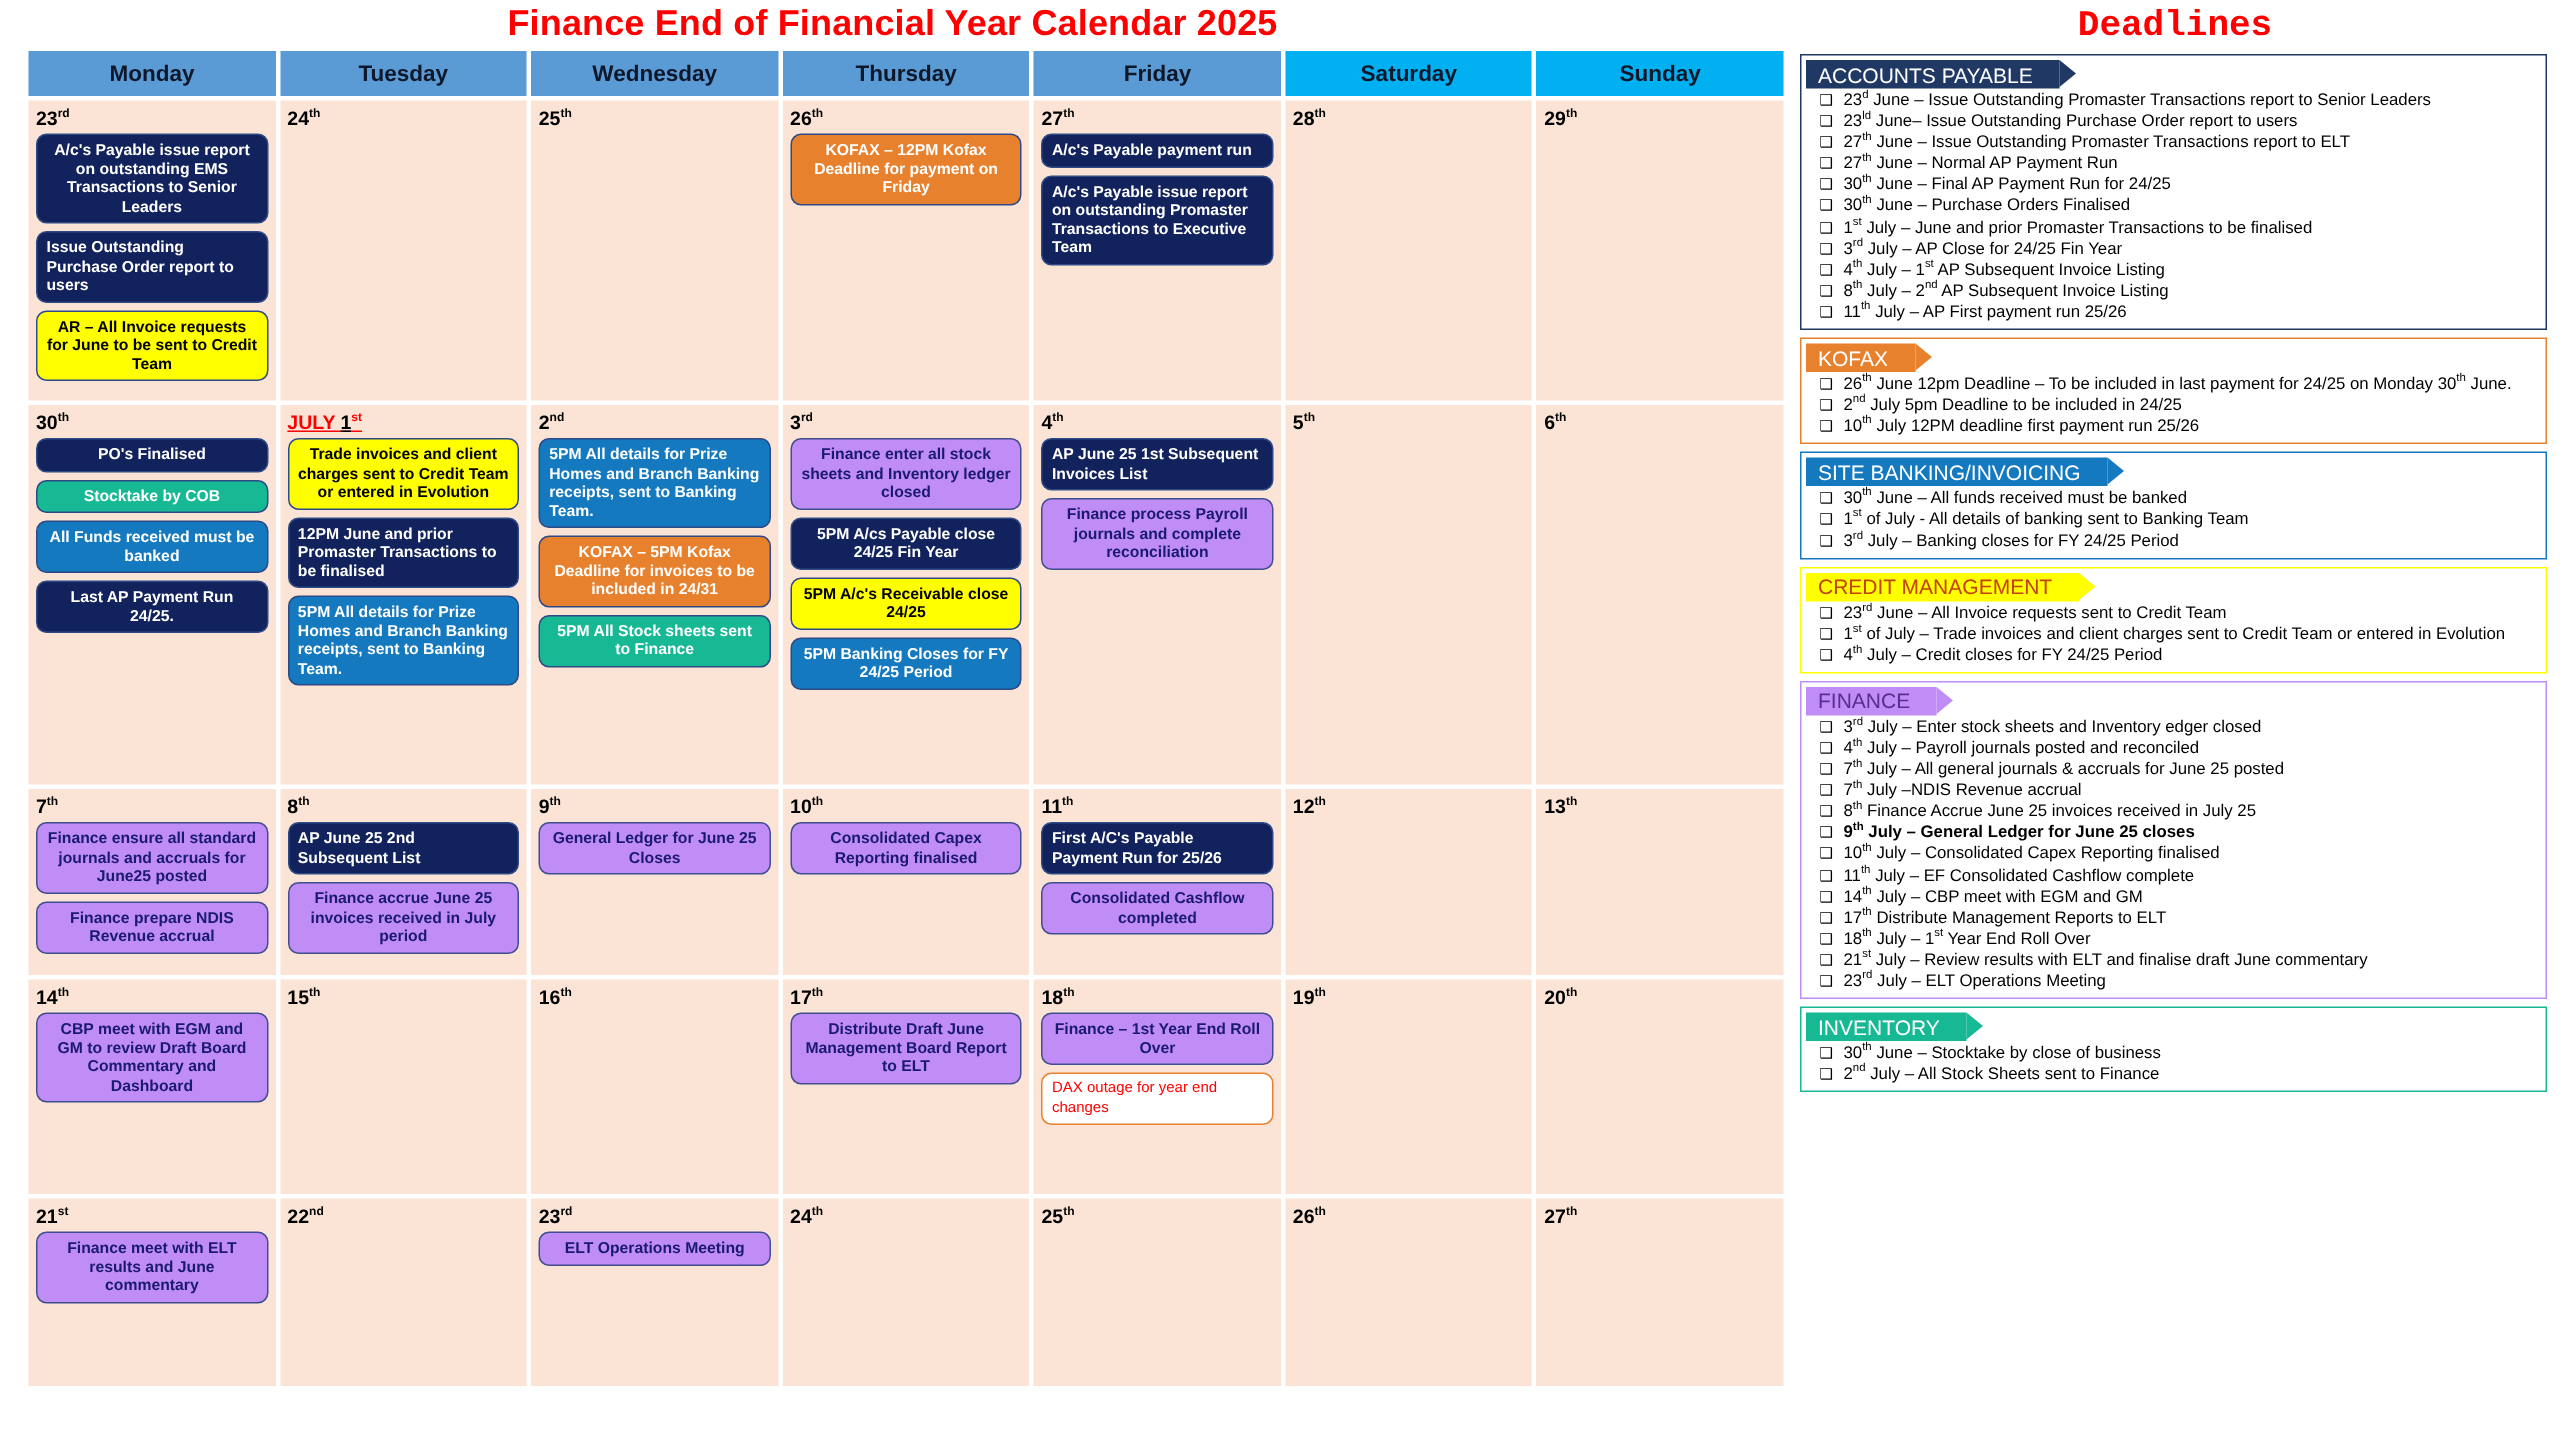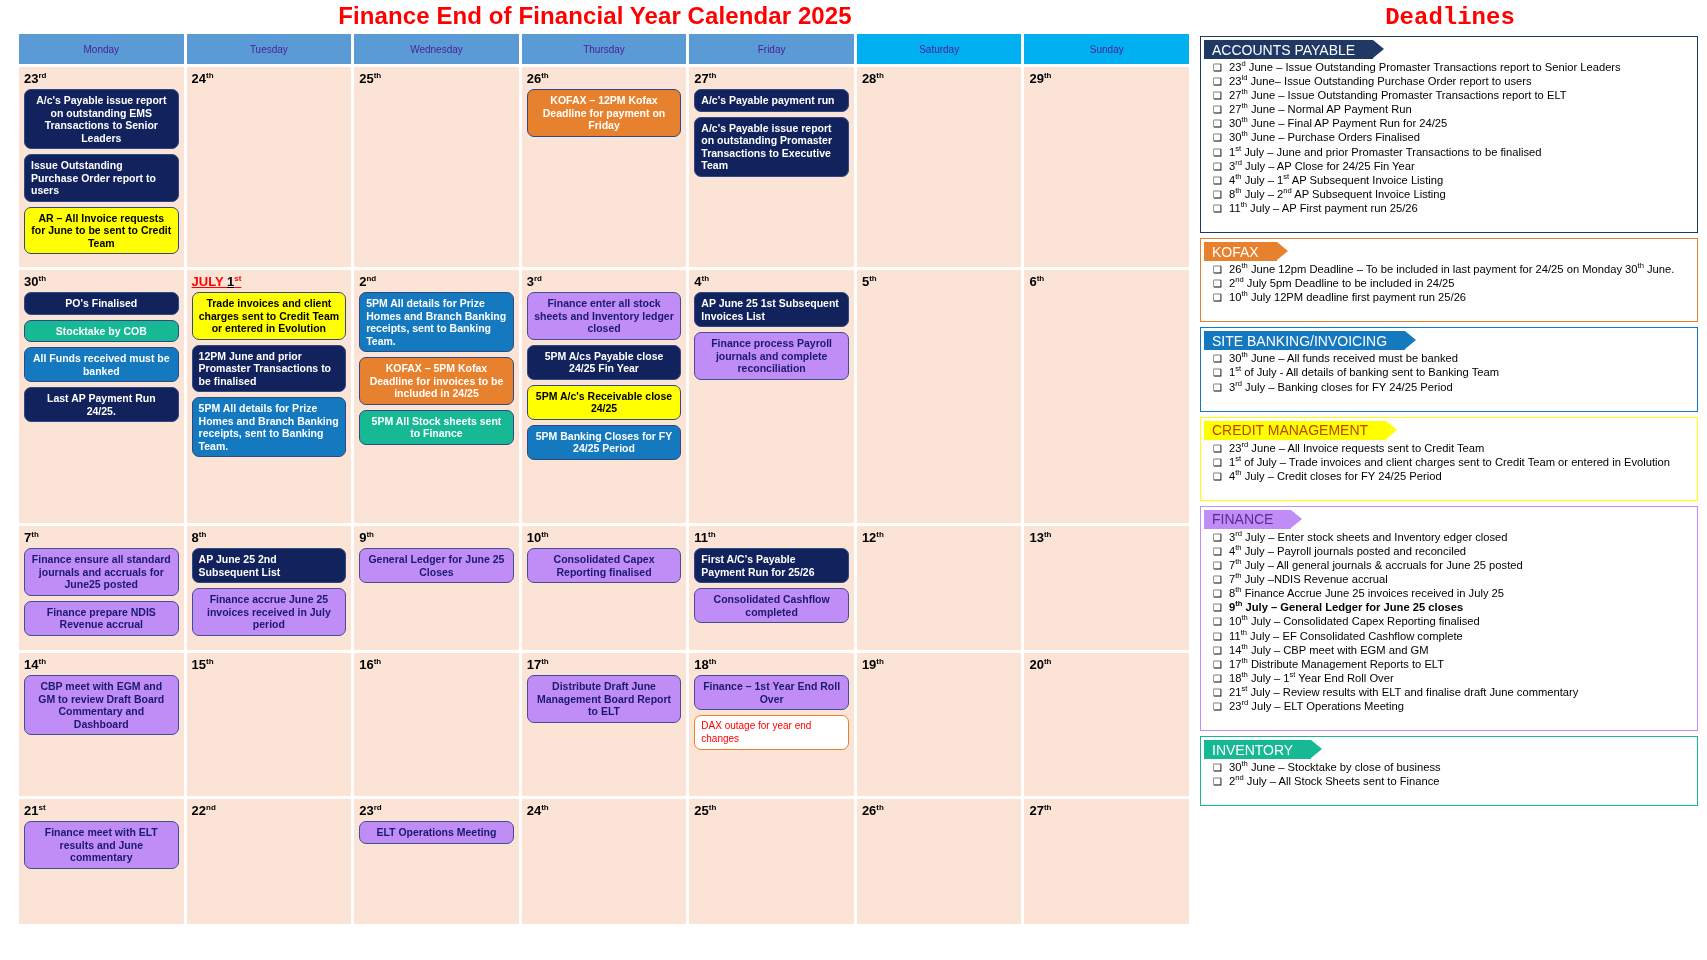--- a/index.html
+++ b/index.html
@@ -23,23 +23,23 @@
     text-align:center;font-size:24px;font-weight:bold;color:#ff0000;font-family:Liberation Mono, monospace;
   }
 
   
   .calendar{
     position:absolute;left:19px;top:34px;width:1170px;height:920px;
     display:flex;flex-direction:column;
   }
   .head-row{display:flex;height:30px;gap:3px;}
   .head-cell{
-    flex:1;background:#5b9bd5;color:#4c1d95;
+    flex:1;background:#5b9bd5;color:#0f172a;
     display:flex;align-items:center;justify-content:center;
-    font-size:10px;font-weight:normal;
+    font-size:15px;font-weight:bold;
   }
   .head-cell.weekend{background:#00b0f0;}
 
   .week{display:flex;gap:3px;margin-top:3px;}
   .week.w1{height:200px;}
   .week.w2{height:253px;}
   .week.w3{height:124px;}
   .week.w4{height:143px;}
   .week.w5{height:125px;}
 
@@ -78,21 +78,21 @@
   .ev.white-red{background:#ffffff;color:#ff0000;border-color:#e8812e;
                 text-align:left;font-weight:normal;font-size:10px;}
   .ev.left{text-align:left;}
 
   
   .deadlines{
     position:absolute;left:1200px;top:36px;width:498px;
   }
   .dl-box{
     border:1.5px solid #1f3864;background:#ffffff;
-    margin-bottom:5px;position:relative;padding-bottom:16px;
+    margin-bottom:5px;position:relative;padding-bottom:3px;
   }
   .dl-box.kofax{border-color:#e8812e;}
   .dl-box.banking{border-color:#1479bf;}
   .dl-box.credit{border-color:#ffff00;}
   .dl-box.finance{border-color:#c08cf5;}
   .dl-box.inventory{border-color:#17b894;}
 
   .dl-head{
     position:relative;height:19px;display:flex;align-items:center;
     margin:3px 0 2px 3px;
@@ -185,21 +185,21 @@
           </div>
           <div class="day">
             <span class="daynum july">JULY <span class="d">1</span><sup>st</sup></span>
             <div class="ev yellow">Trade invoices and client charges sent to Credit Team or entered in Evolution</div>
             <div class="ev navy left">12PM June and prior Promaster Transactions to be finalised</div>
             <div class="ev blue left">5PM All details for Prize Homes and Branch Banking receipts, sent to Banking Team.</div>
           </div>
           <div class="day">
             <span class="daynum"><span class="d">2</span><sup>nd</sup></span>
             <div class="ev blue left">5PM All details for Prize Homes and Branch Banking receipts, sent to Banking Team.</div>
-            <div class="ev orange">KOFAX – 5PM Kofax Deadline for invoices to be included in 24/25</div>
+            <div class="ev orange">KOFAX – 5PM Kofax Deadline for invoices to be included in 24/31</div>
             <div class="ev green">5PM All Stock sheets sent to Finance</div>
           </div>
           <div class="day">
             <span class="daynum"><span class="d">3</span><sup>rd</sup></span>
             <div class="ev purple">Finance enter all stock sheets and Inventory ledger closed</div>
             <div class="ev navy">5PM A/cs Payable close 24/25 Fin Year</div>
             <div class="ev yellow">5PM A/c's Receivable close 24/25</div>
             <div class="ev blue">5PM Banking Closes for FY 24/25 Period</div>
           </div>
           <div class="day">

